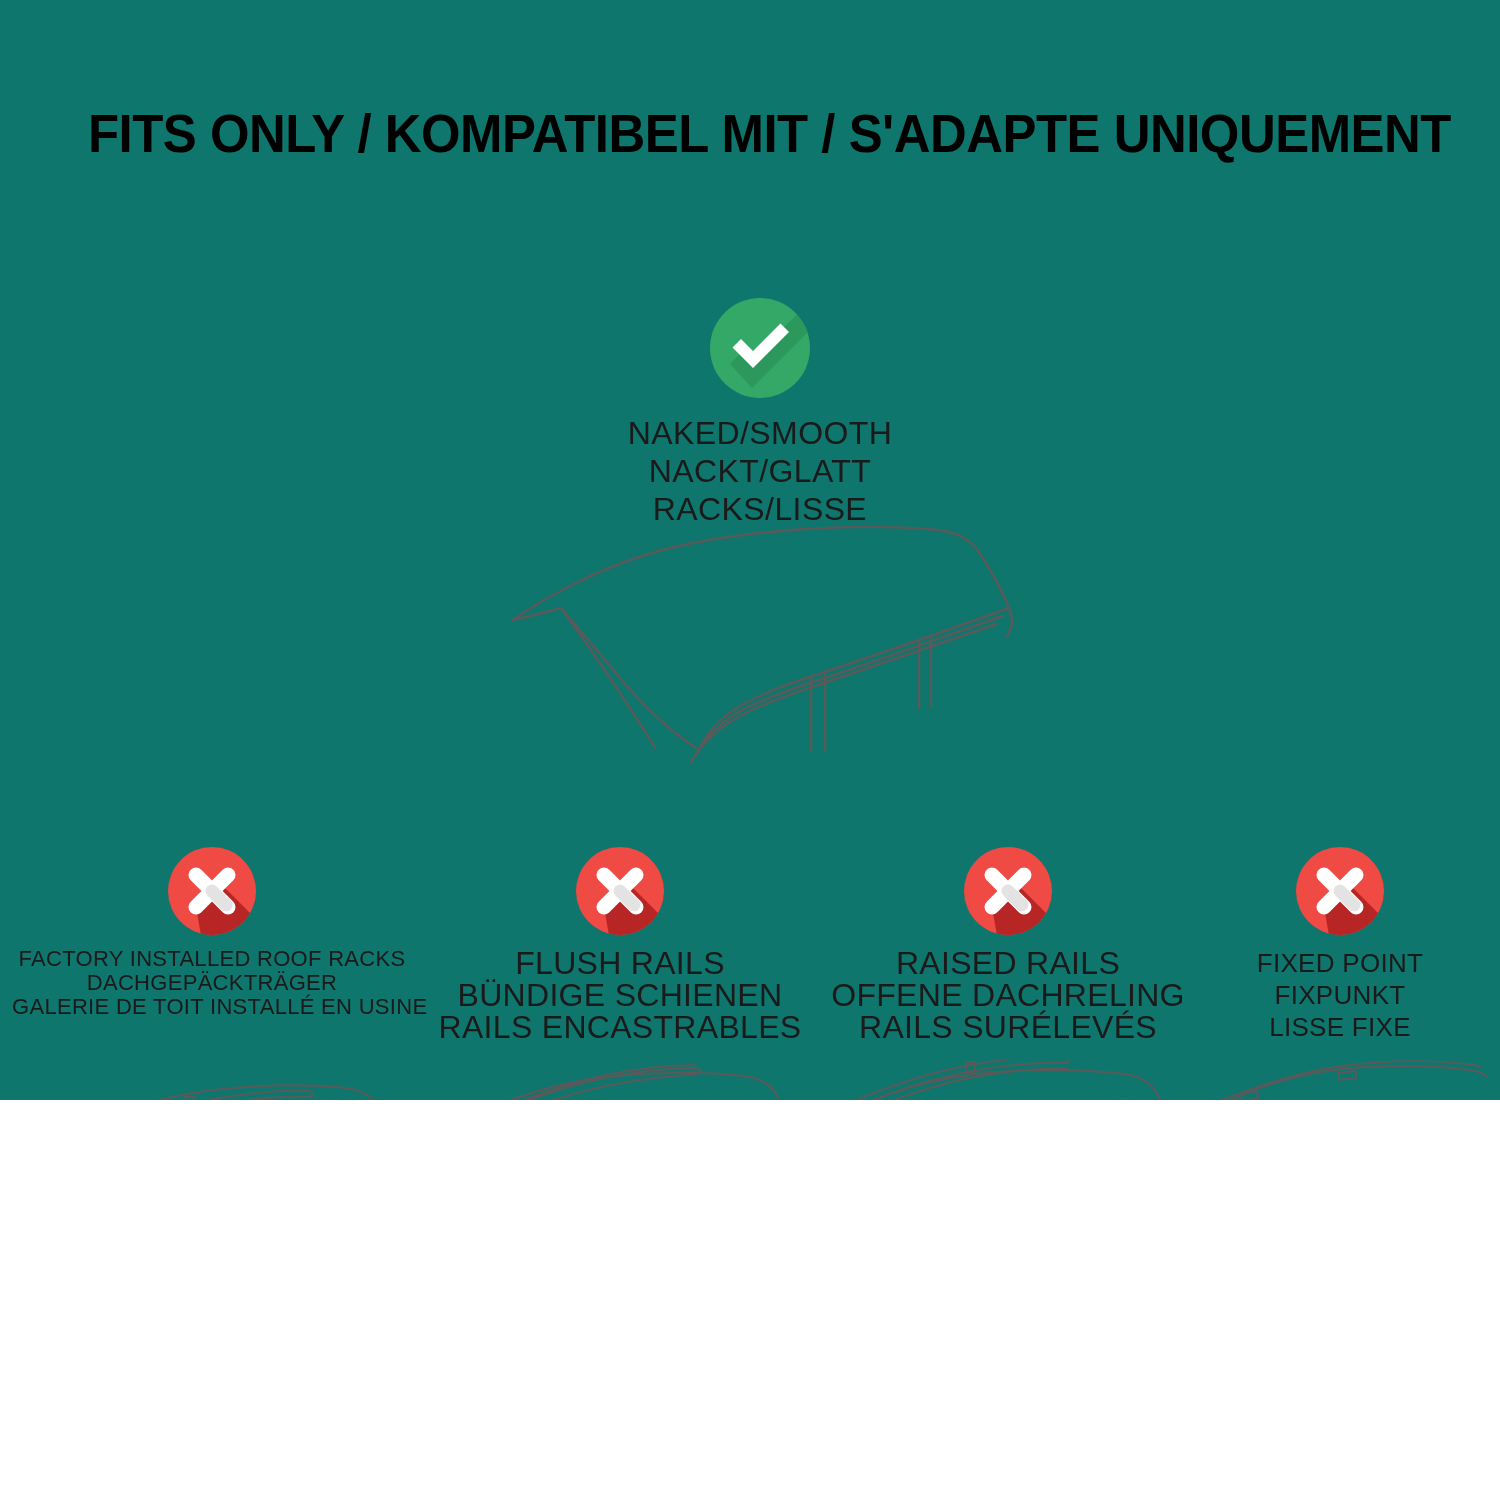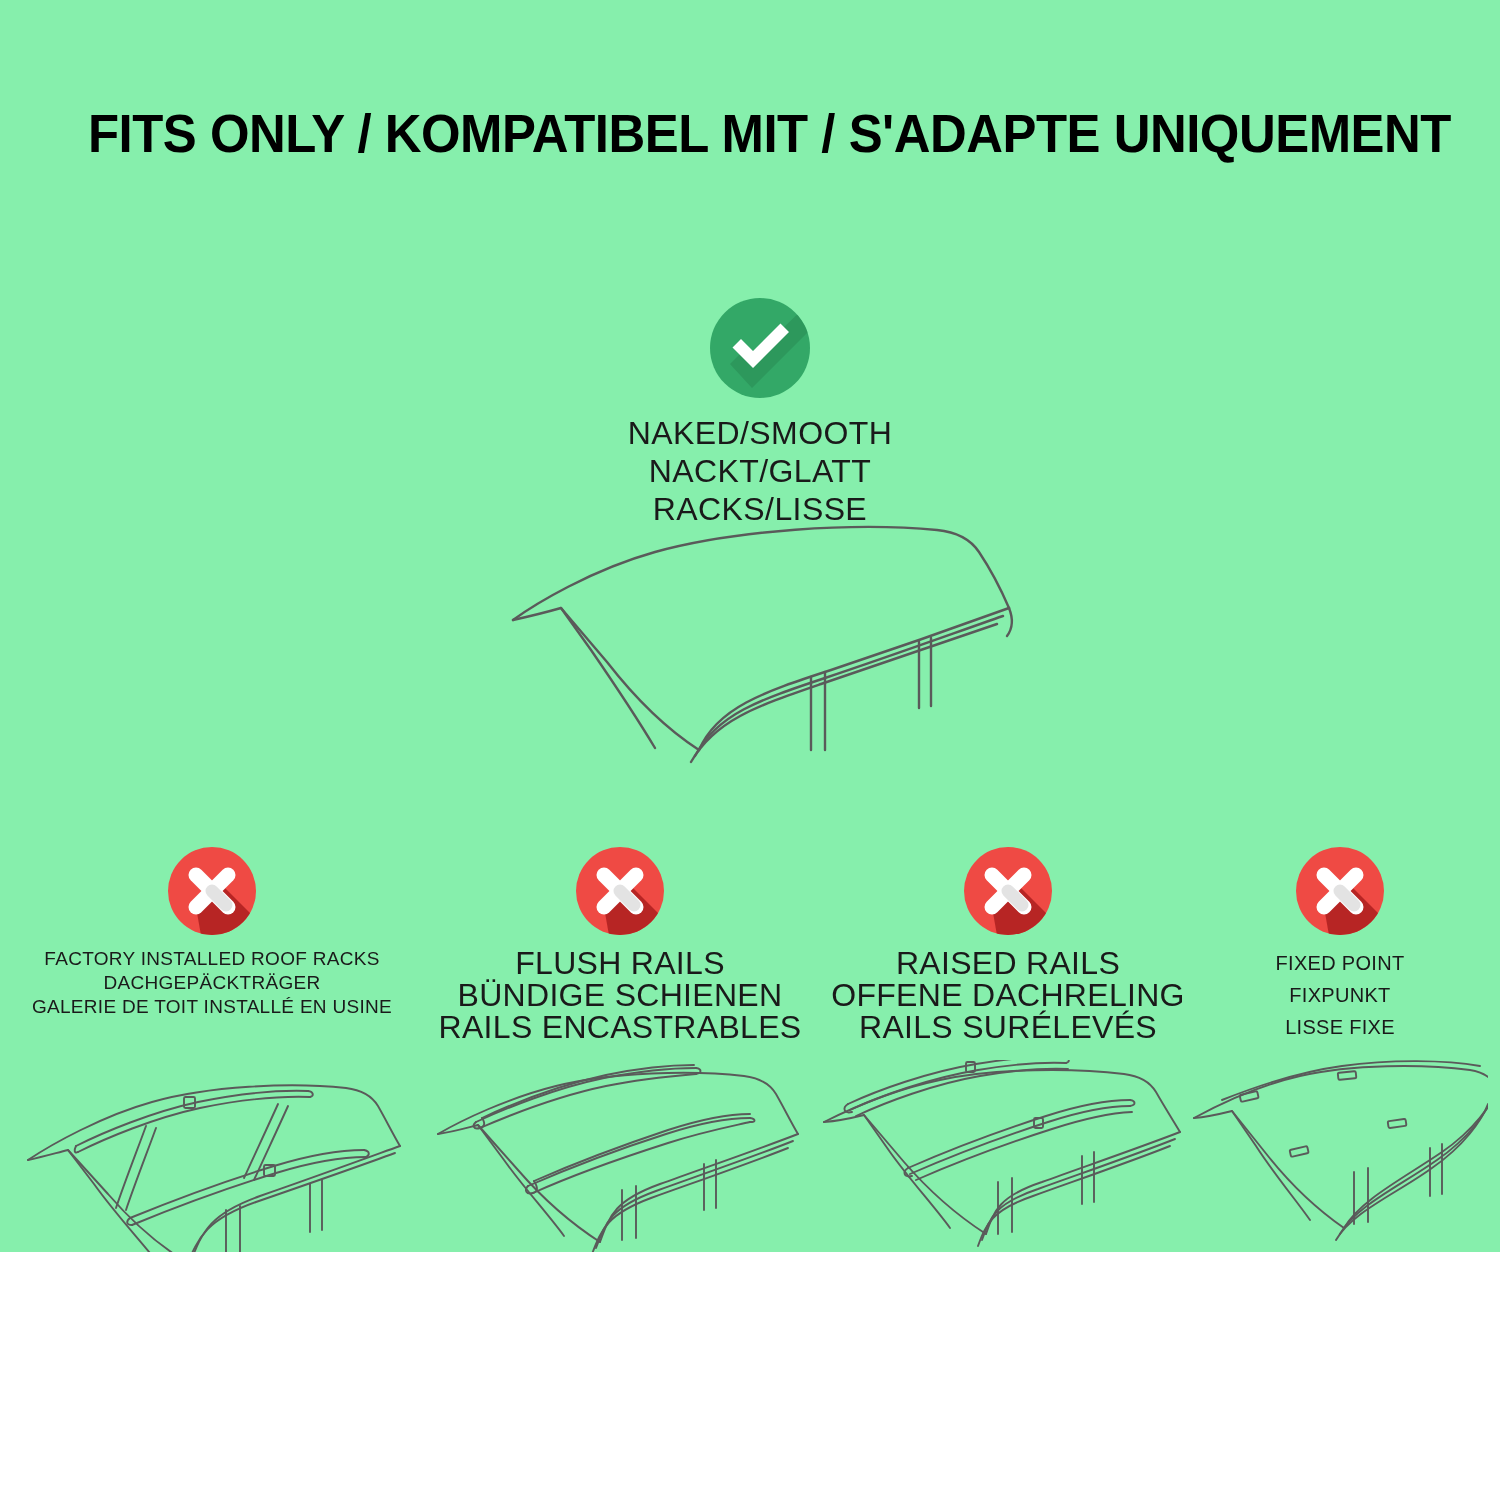--- a/index.html
+++ b/index.html
@@ -7,22 +7,22 @@
     padding: 0;
     background: #ffffff;
   }
   body {
     font-family: "Liberation Sans", sans-serif;
     -webkit-font-smoothing: antialiased;
   }
   #page {
     position: relative;
     width: 1500px;
-    height: 1252px;
-    background: #86efac;
+    height: 1100px;
+    background: #0f766e;
     overflow: hidden;
   }
 
   
   .title {
     position: absolute;
     left: 88px;
     top: 104px;
     width: 1330px;
     font-size: 53px;
@@ -85,24 +85,24 @@
 
   .bad-icon { display: block; margin: 0 auto; }
 
   .bad-labels {
     margin-top: 10px;
     color: #1a1a1a;
     letter-spacing: 0.3px;
     font-weight: 400;
   }
   .bad-labels div { white-space: nowrap; }
-  .c0 .bad-labels { font-size: 19px; line-height: 24px; }
+  .c0 .bad-labels { font-size: 22px; line-height: 24px; }
   .c1 .bad-labels,
   .c2 .bad-labels { font-size: 32px; line-height: 32px; }
-  .c3 .bad-labels { font-size: 20px; line-height: 32px; }
+  .c3 .bad-labels { font-size: 26px; line-height: 32px; }
 
   .bad-art {
     position: absolute;
     top: 215px;
     left: 0;
     width: 100%;
     height: 210px;
   }
 
   

